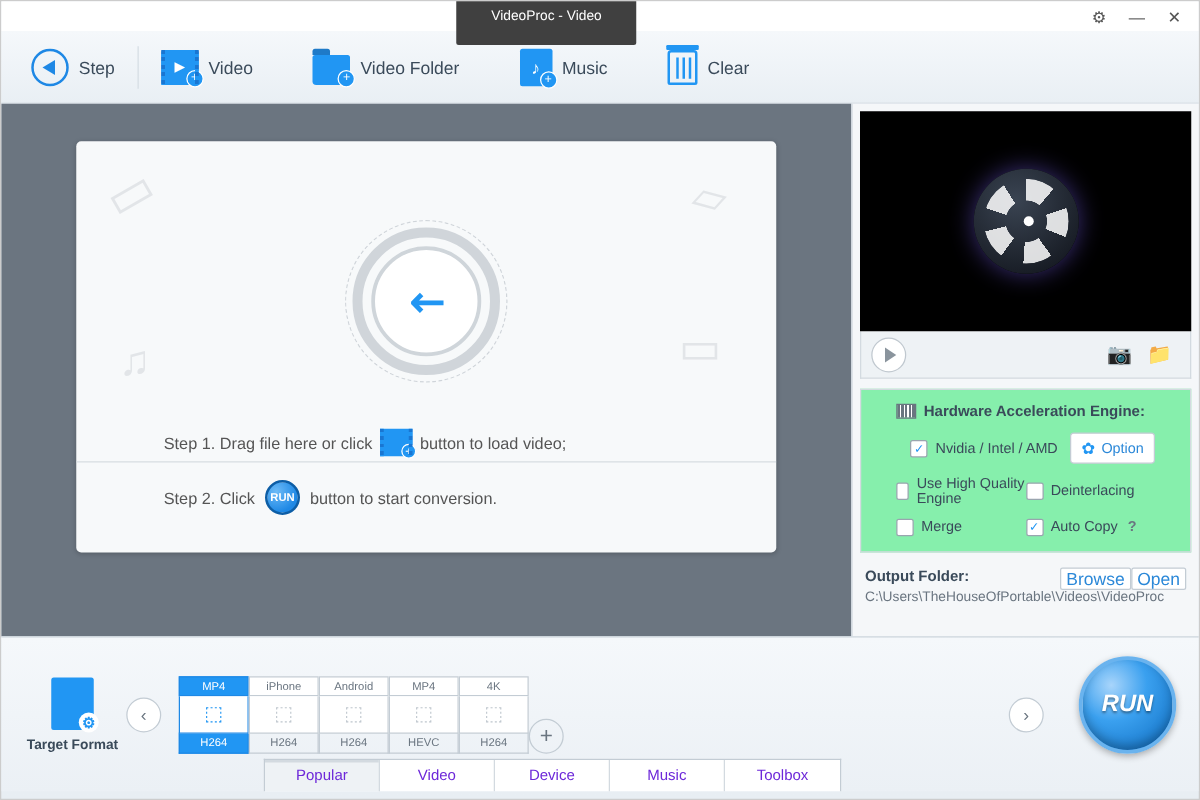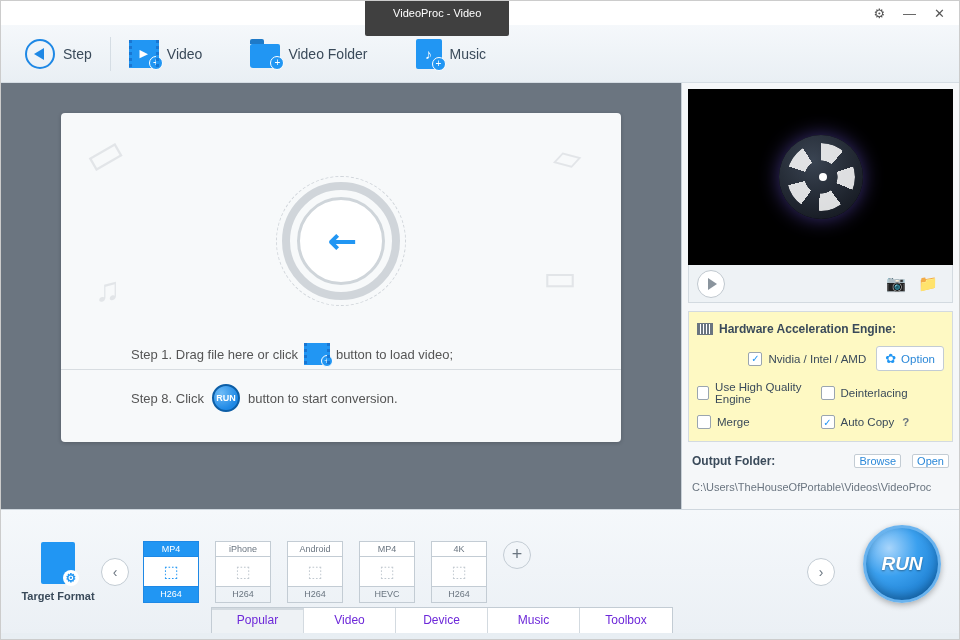--- a/index.html
+++ b/index.html
@@ -57,43 +57,43 @@
 .preview { height: 176px; background:#000; margin:6px 6px 0; position:relative; display:flex; align-items:center; justify-content:center; }
 .reel { width:84px; height:84px; border-radius:50%; background:radial-gradient(circle at 40% 30%, #3a4452, #0e1118); position:relative; box-shadow: 0 0 20px rgba(100,80,200,.6); }
 .reel::before { content:""; position:absolute; inset:8px; border-radius:50%; background: conic-gradient(#fff 0 40deg, transparent 40deg 72deg, #fff 72deg 112deg, transparent 112deg 144deg, #fff 144deg 184deg, transparent 184deg 216deg, #fff 216deg 256deg, transparent 256deg 288deg, #fff 288deg 328deg, transparent 328deg 360deg); -webkit-mask: radial-gradient(circle, transparent 34%, #000 35%); mask: radial-gradient(circle, transparent 34%, #000 35%); opacity:.85; }
 .reel::after { content:""; position:absolute; left:40px; top:38px; width:8px; height:8px; border-radius:50%; background:#fff; }
 .preview-bar { height:38px; margin:0 6px; border:1px solid #d3dae0; border-top:none; display:flex; align-items:center; padding:0 8px; background:#eef2f5; }
 .play-btn { width:28px; height:28px; border:1px solid #c0c8cf; border-radius:50%; background:#fff; display:flex; align-items:center; justify-content:center; cursor:pointer; }
 .play-tri { width:0; height:0; border-top:6px solid transparent; border-bottom:6px solid transparent; border-left:9px solid #8a949d; margin-left:2px; }
 .preview-bar .spacer { flex:1; }
 .mini-tool { color:#8a949d; font-size:16px; padding:0 6px; cursor:pointer; }
 
-.panel-block { margin:8px 6px 0; border:1px solid #d3dae0; background:#fef9c3; padding:10px 8px 12px; font-size:12px; color:#3a4a5a; }
+.panel-block { margin:8px 6px 0; border:1px solid #d3dae0; background:#86efac; padding:10px 28px 12px; font-size:12px; color:#3a4a5a; }
 .hw-title { font-weight:bold; font-size:12px; margin-bottom:10px; display:flex; align-items:center; gap:6px; }
 .chip-icon { width:16px; height:12px; background:repeating-linear-gradient(90deg,#6a7580 0 2px,#fff 2px 3px); border:1px solid #6a7580; }
 .hw-row { display:flex; align-items:center; justify-content:flex-end; gap:10px; margin-bottom:10px; }
 .chk { display:flex; align-items:center; gap:6px; font-size:11.5px; cursor:pointer; }
 .chkbox { width:14px; height:14px; border:1px solid #9aa5af; border-radius:2px; background:#fff; display:inline-flex; align-items:center; justify-content:center; font-size:10px; color:#2196f3; }
 .opt-btn { padding:4px 8px; border:1px solid #c3ccd4; border-radius:3px; background:#fff; font-size:11.5px; color:#2b88d8; cursor:pointer; display:flex; align-items:center; gap:5px; }
 .gear-icon { color:#2196f3; font-size:13px; }
 .grid2 { display:grid; grid-template-columns:1fr 1fr; row-gap:10px; }
 
 .output { margin:12px 10px 0; font-size:12px; color:#3a4a5a; }
 .output-top { display:flex; align-items:flex-start; }
 .output-title { font-weight:bold; flex:1; }
-.lnk { color:#2b88d8; cursor:pointer; padding:0 4px; border:1px solid #c3ccd4; border-radius:2px; margin-left:11px; font-size:11px; background:#fff; }
-.output-path { font-size:11px; color:#6a7580; margin-top:13px; overflow:hidden; text-overflow:ellipsis; white-space:nowrap; }
+.lnk { color:#2b88d8; cursor:pointer; padding:0 4px; border:1px solid #c3ccd4; border-radius:2px; margin-left:0; font-size:14px; background:#fff; }
+.output-path { font-size:11px; color:#6a7580; margin-top:0; overflow:hidden; text-overflow:ellipsis; white-space:nowrap; }
 
 
 .format-strip { height: 124px; background:linear-gradient(#f5f8fb,#ebf0f5); border-top:1px solid #cfd7de; display:flex; align-items:center; padding:0 14px; position:relative; }
 .target-fmt { width:86px; text-align:center; font-size:11px; font-weight:bold; color:#3a4a5a; }
 .tf-icon { width:34px; height:42px; margin:0 auto 6px; background:#2196f3; border-radius:2px; position:relative; }
 .tf-icon::after { content:"⚙"; position:absolute; bottom:-2px; right:-4px; background:#fff; border-radius:50%; width:16px; height:16px; font-size:12px; color:#2196f3; line-height:16px; }
 .nav-arrow { width:28px; height:28px; border:1px solid #c3ccd4; border-radius:50%; background:#fff; display:flex; align-items:center; justify-content:center; color:#6a7580; cursor:pointer; font-size:14px; }
-.fmt-list { flex:1; display:flex; align-items:flex-start; gap:16px; padding:0 14px; }
+.fmt-list { flex:1; display:flex; align-items:flex-end; padding:0 14px; }
 .fmt-card { width:56px; text-align:center; cursor:pointer; }
 .fmt-top { height:16px; font-size:9px; background:#fff; border:1px solid #c3ccd4; color:#6a7580; line-height:15px; text-align:center; }
 .fmt-mid { height:30px; background:#fff; border:1px solid #c3ccd4; border-top:none; display:flex; align-items:center; justify-content:center; color:#c0c8cf; font-size:16px; }
 .fmt-bot { height:16px; font-size:9px; border:1px solid #c3ccd4; border-top:none; line-height:15px; text-align:center; color:#6a7580; }
 .fmt-card.sel .fmt-top, .fmt-card.sel .fmt-bot { background:#2196f3; color:#fff; border-color:#1e88e5; }
 .fmt-card.sel .fmt-mid { border-color:#1e88e5; color:#2196f3; }
 .plus-circle { width:28px; height:28px; border:1px solid #c3ccd4; border-radius:50%; display:flex; align-items:center; justify-content:center; color:#6a7580; font-size:18px; cursor:pointer; }
 
 .run-big { position:absolute; right:18px; bottom:30px; width:78px; height:78px; border-radius:50%; background: radial-gradient(circle at 32% 28%, #a8d5fb 0%, #3aa0ef 40%, #0d6bbf 100%); border:3px solid #6ab3ee; box-shadow: 0 2px 6px rgba(0,0,0,.3), inset 0 -4px 8px rgba(0,0,0,.25); color:#fff; font-weight:bold; font-size:19px; display:flex; align-items:center; justify-content:center; cursor:pointer; font-style:italic; text-shadow:0 1px 2px rgba(0,0,0,.4); }
 
@@ -130,20 +130,24 @@
   </div>
   <div class="tool-item" style="margin-left:28px">
     <span class="folder-icon">
         <span class="plus-badge" style="background:#2196f3">+</span>
       </span>
     <span>Video Folder</span>
   </div>
   <div class="tool-item" style="margin-left:28px">
     <span class="music-doc">♪<span class="plus-badge">+</span></span>
     <span>Music</span>
+  </div>
+  <div class="tool-item" style="margin-left:28px">
+    <span class="trash-icon"></span>
+    <span>Clear</span>
   </div>
 </div>
 
 <div class="main">
   <div class="drop-area">
     <div class="drop-card">
       <div class="drop-top">
         <span class="wm wm1">▭</span>
         <span class="wm wm2">▱</span>
         <span class="wm wm3">♫</span>
@@ -156,21 +160,21 @@
         <div class="step1">
           <span>Step 1. Drag file here or click</span>
           <span class="mini-icon">
               <span class="mini-plus">+</span>
             </span>
           <span>button to load video;</span>
         </div>
       </div>
       <div class="drop-bottom">
         <div class="step-row">
-          <span>Step 8. Click</span>
+          <span>Step 2. Click</span>
           <span class="run-badge">RUN</span>
           <span>button to start conversion.</span>
         </div>
       </div>
     </div>
   </div>
 
   <div class="side">
     <div class="preview">
       <div class="reel"></div>

